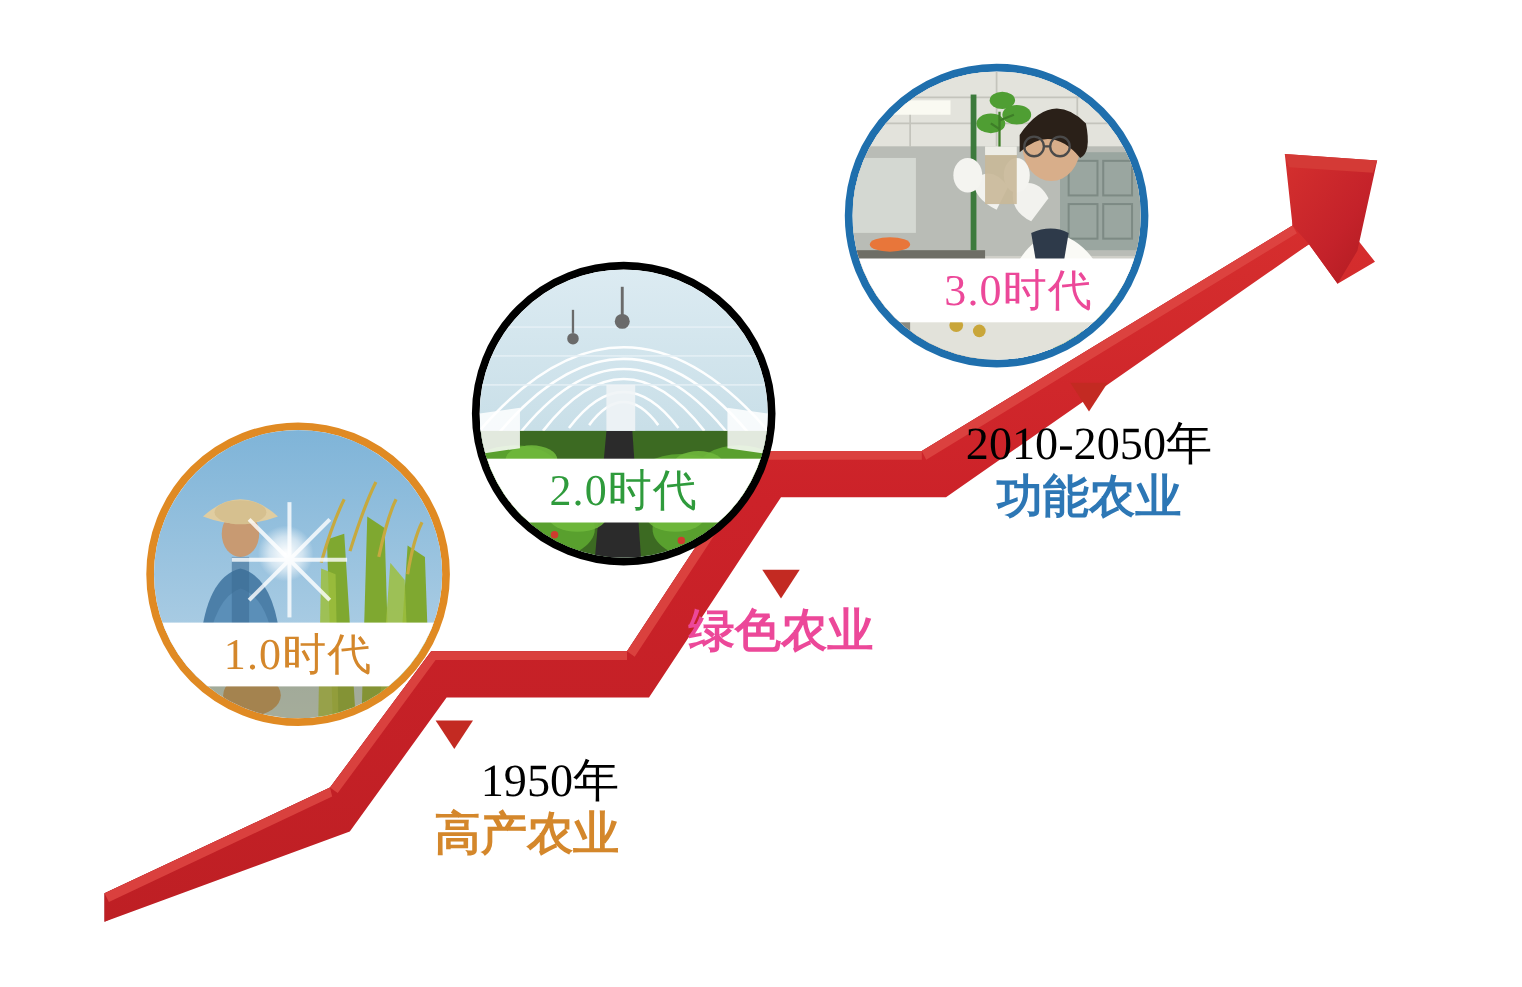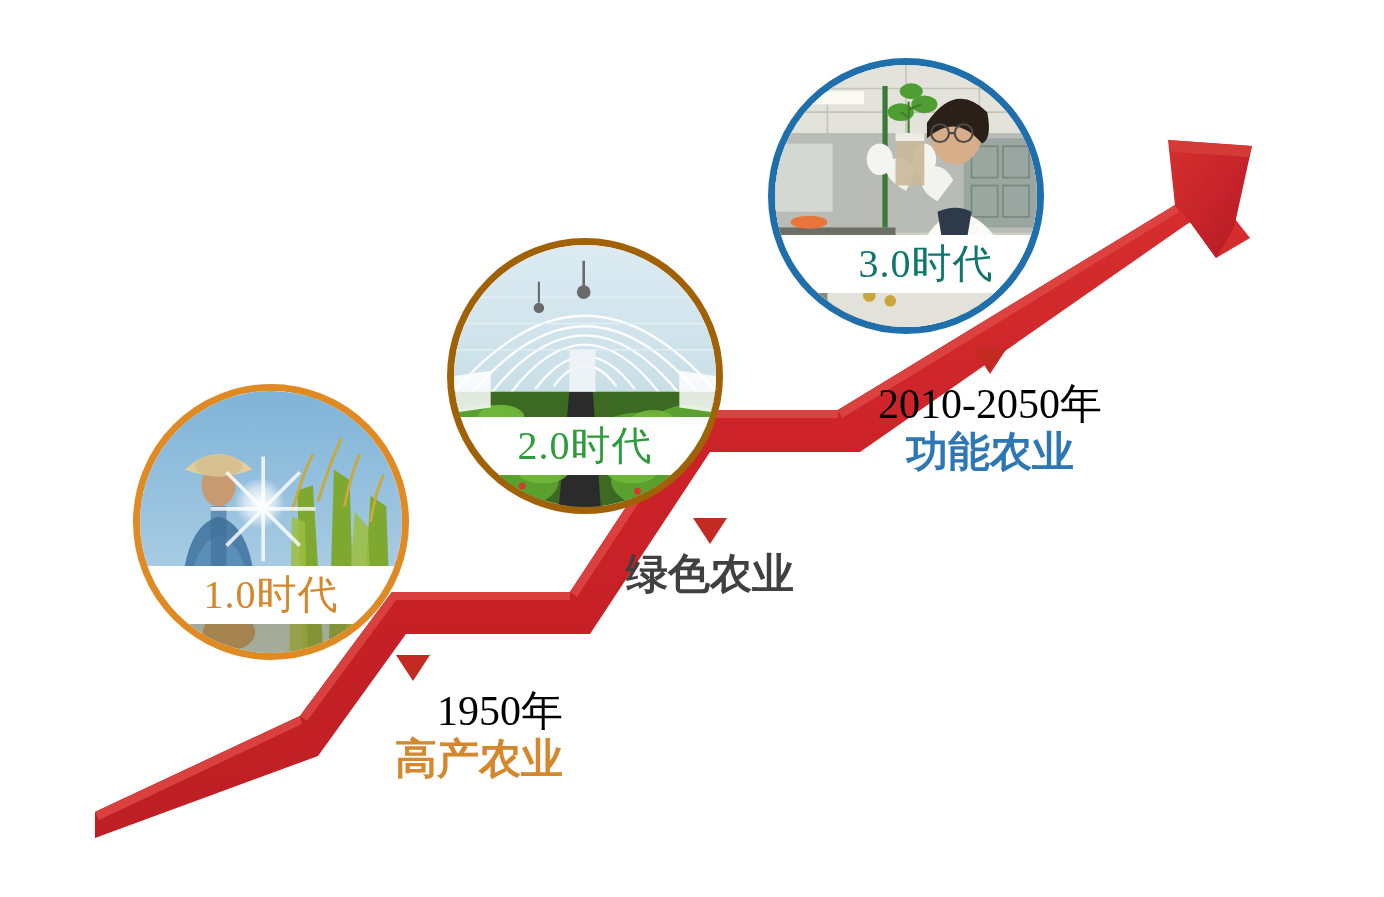--- a/index.html
+++ b/index.html
@@ -58,28 +58,28 @@
     white-space: nowrap;
     letter-spacing: 1px;
   }
 
   
   #circle-1 { left: 133px; top: 384px; width: 276px; height: 276px; border: 7px solid #E08A23; text-align: center; }
   #circle-1 .band { top: 175px; height: 58px; }
   #circle-1 .band-text { color: #D4872B; }
 
   
-  #circle-2 { left: 447px; top: 238px; width: 276px; height: 276px; border: 7px solid #a16207; }
+  #circle-2 { left: 429px; top: 238px; width: 276px; height: 276px; border: 7px solid #000000; }
   #circle-2 .band { top: 172px; height: 58px; }
   #circle-2 .band-text { color: #2F9B3C; }
 
   
   #circle-3 { left: 768px; top: 58px; width: 276px; height: 276px; border: 7px solid #1F6FAD; }
   #circle-3 .band { top: 170px; height: 58px; }
-  #circle-3 .band-text { color: #0f766e; margin-left: 40px; }
+  #circle-3 .band-text { color: #ec4899; margin-left: 40px; }
 
   
   .caption {
     position: absolute;
     text-align: center;
     width: 300px;
   }
   .caption .marker {
     width: 0; height: 0;
     border-left: 17px solid transparent;
@@ -99,21 +99,21 @@
     font-size: 42px;
     line-height: 1.15;
     white-space: nowrap;
     font-weight: bold;
   }
 
   #caption-1 { left: 263px; top: 655px; text-align: right; }
   #caption-1 .subtitle { color: #D4872B; }
 
   #caption-2 { left: 560px; top: 518px; }
-  #caption-2 .subtitle { color: #404040; }
+  #caption-2 .subtitle { color: #ec4899; }
 
   #caption-3 { left: 840px; top: 348px; }
   #caption-3 .subtitle { color: #2D77B5; }
 </style>
 </head>
 <body>
 
 <div id="canvas">
 
   <svg class="arrow-layer" viewBox="0 0 1384 897" width="1384" height="897">

